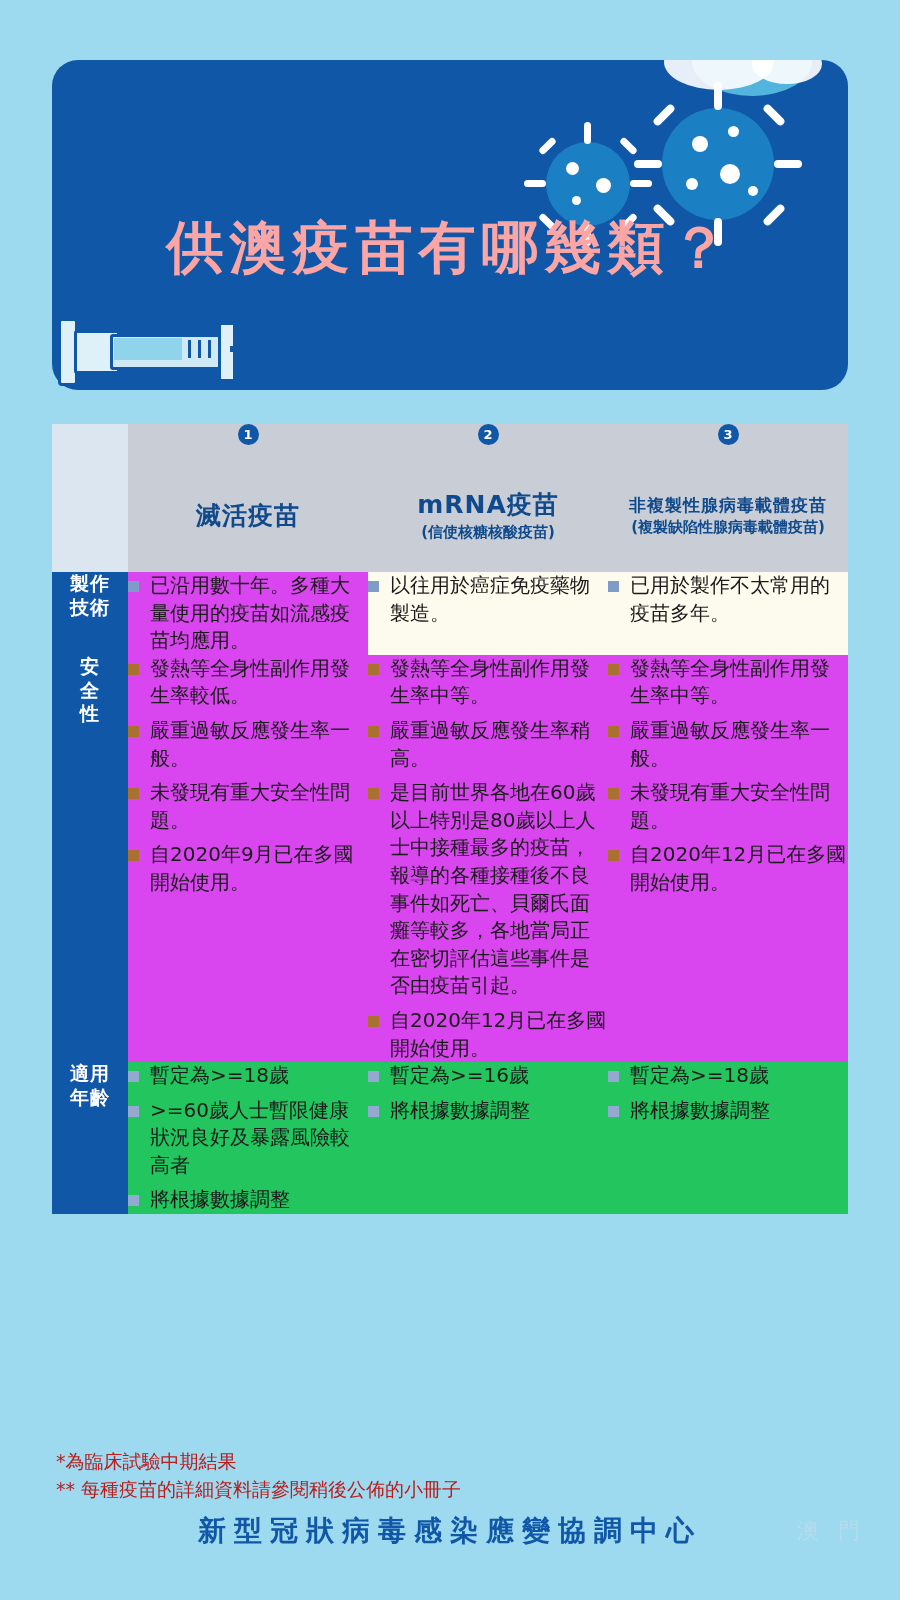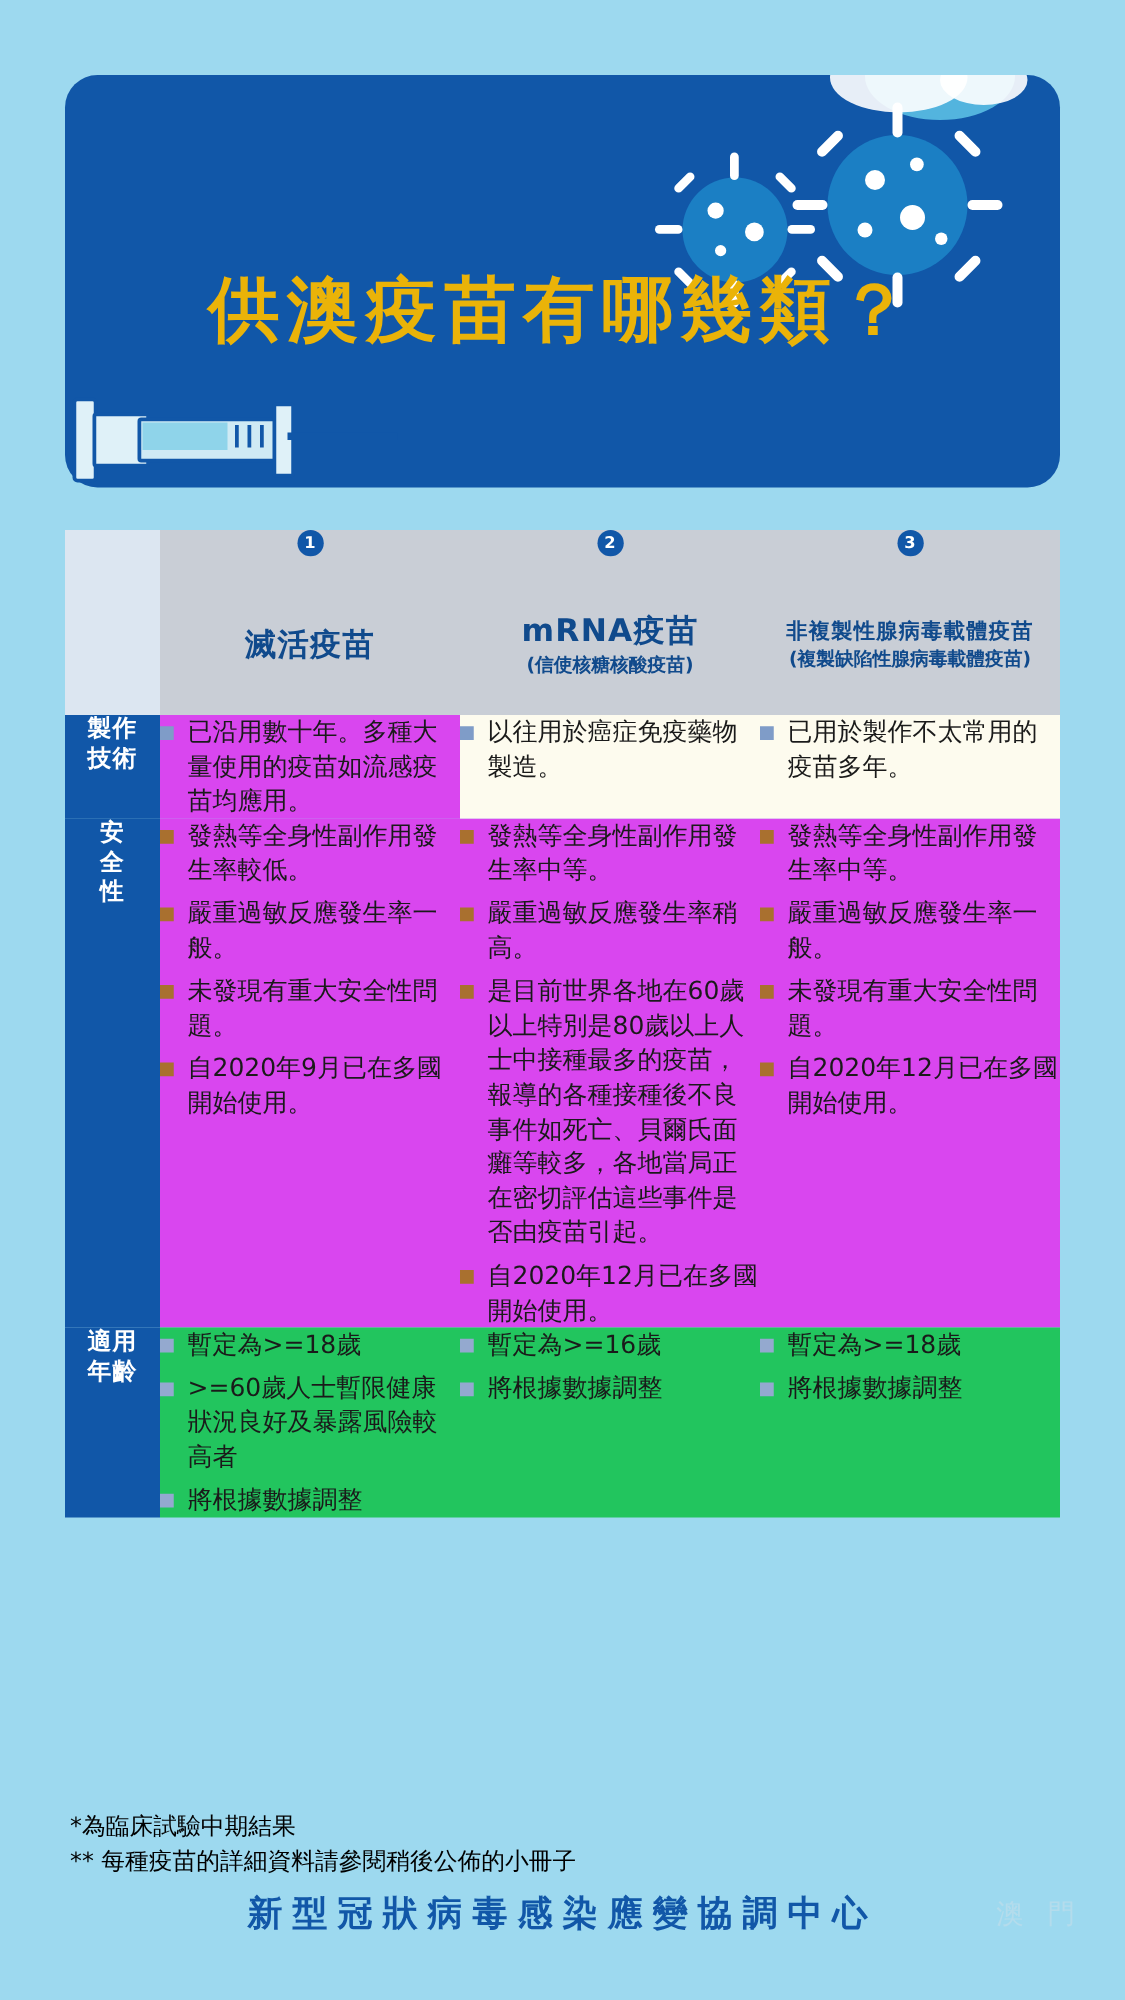--- a/index.html
+++ b/index.html
@@ -25,21 +25,21 @@
     background: #1157a8;
     border-radius: 26px;
     overflow: hidden;
   }
   .header-title {
     position: absolute;
     left: 0;
     top: 150px;
     width: 100%;
     text-align: center;
-    color: #eab308;
+    color: #fca5a5;
     font-size: 57px;
     font-weight: bold;
     letter-spacing: 6px;
     font-family: "DejaVu Sans", sans-serif;
   }
   .virus {
     position: absolute;
     border-radius: 50%;
   }
   .virus-big {
@@ -266,21 +266,21 @@
   ul.b-green li::before { background: #1f6b3b; }
   ul.b-brown li::before { background: #a9702f; }
   ul.b-lilac li::before { background: #94a9cf; }
 
   
   .footnotes {
     position: absolute;
     left: 56px;
     top: 1448px;
     width: 800px;
-    color: #000000;
+    color: #b91c1c;
     font-size: 19px;
     line-height: 1.45;
     font-family: "DejaVu Sans", sans-serif;
   }
   .footer-org {
     position: absolute;
     left: 0;
     top: 1512px;
     width: 900px;
     text-align: center;

